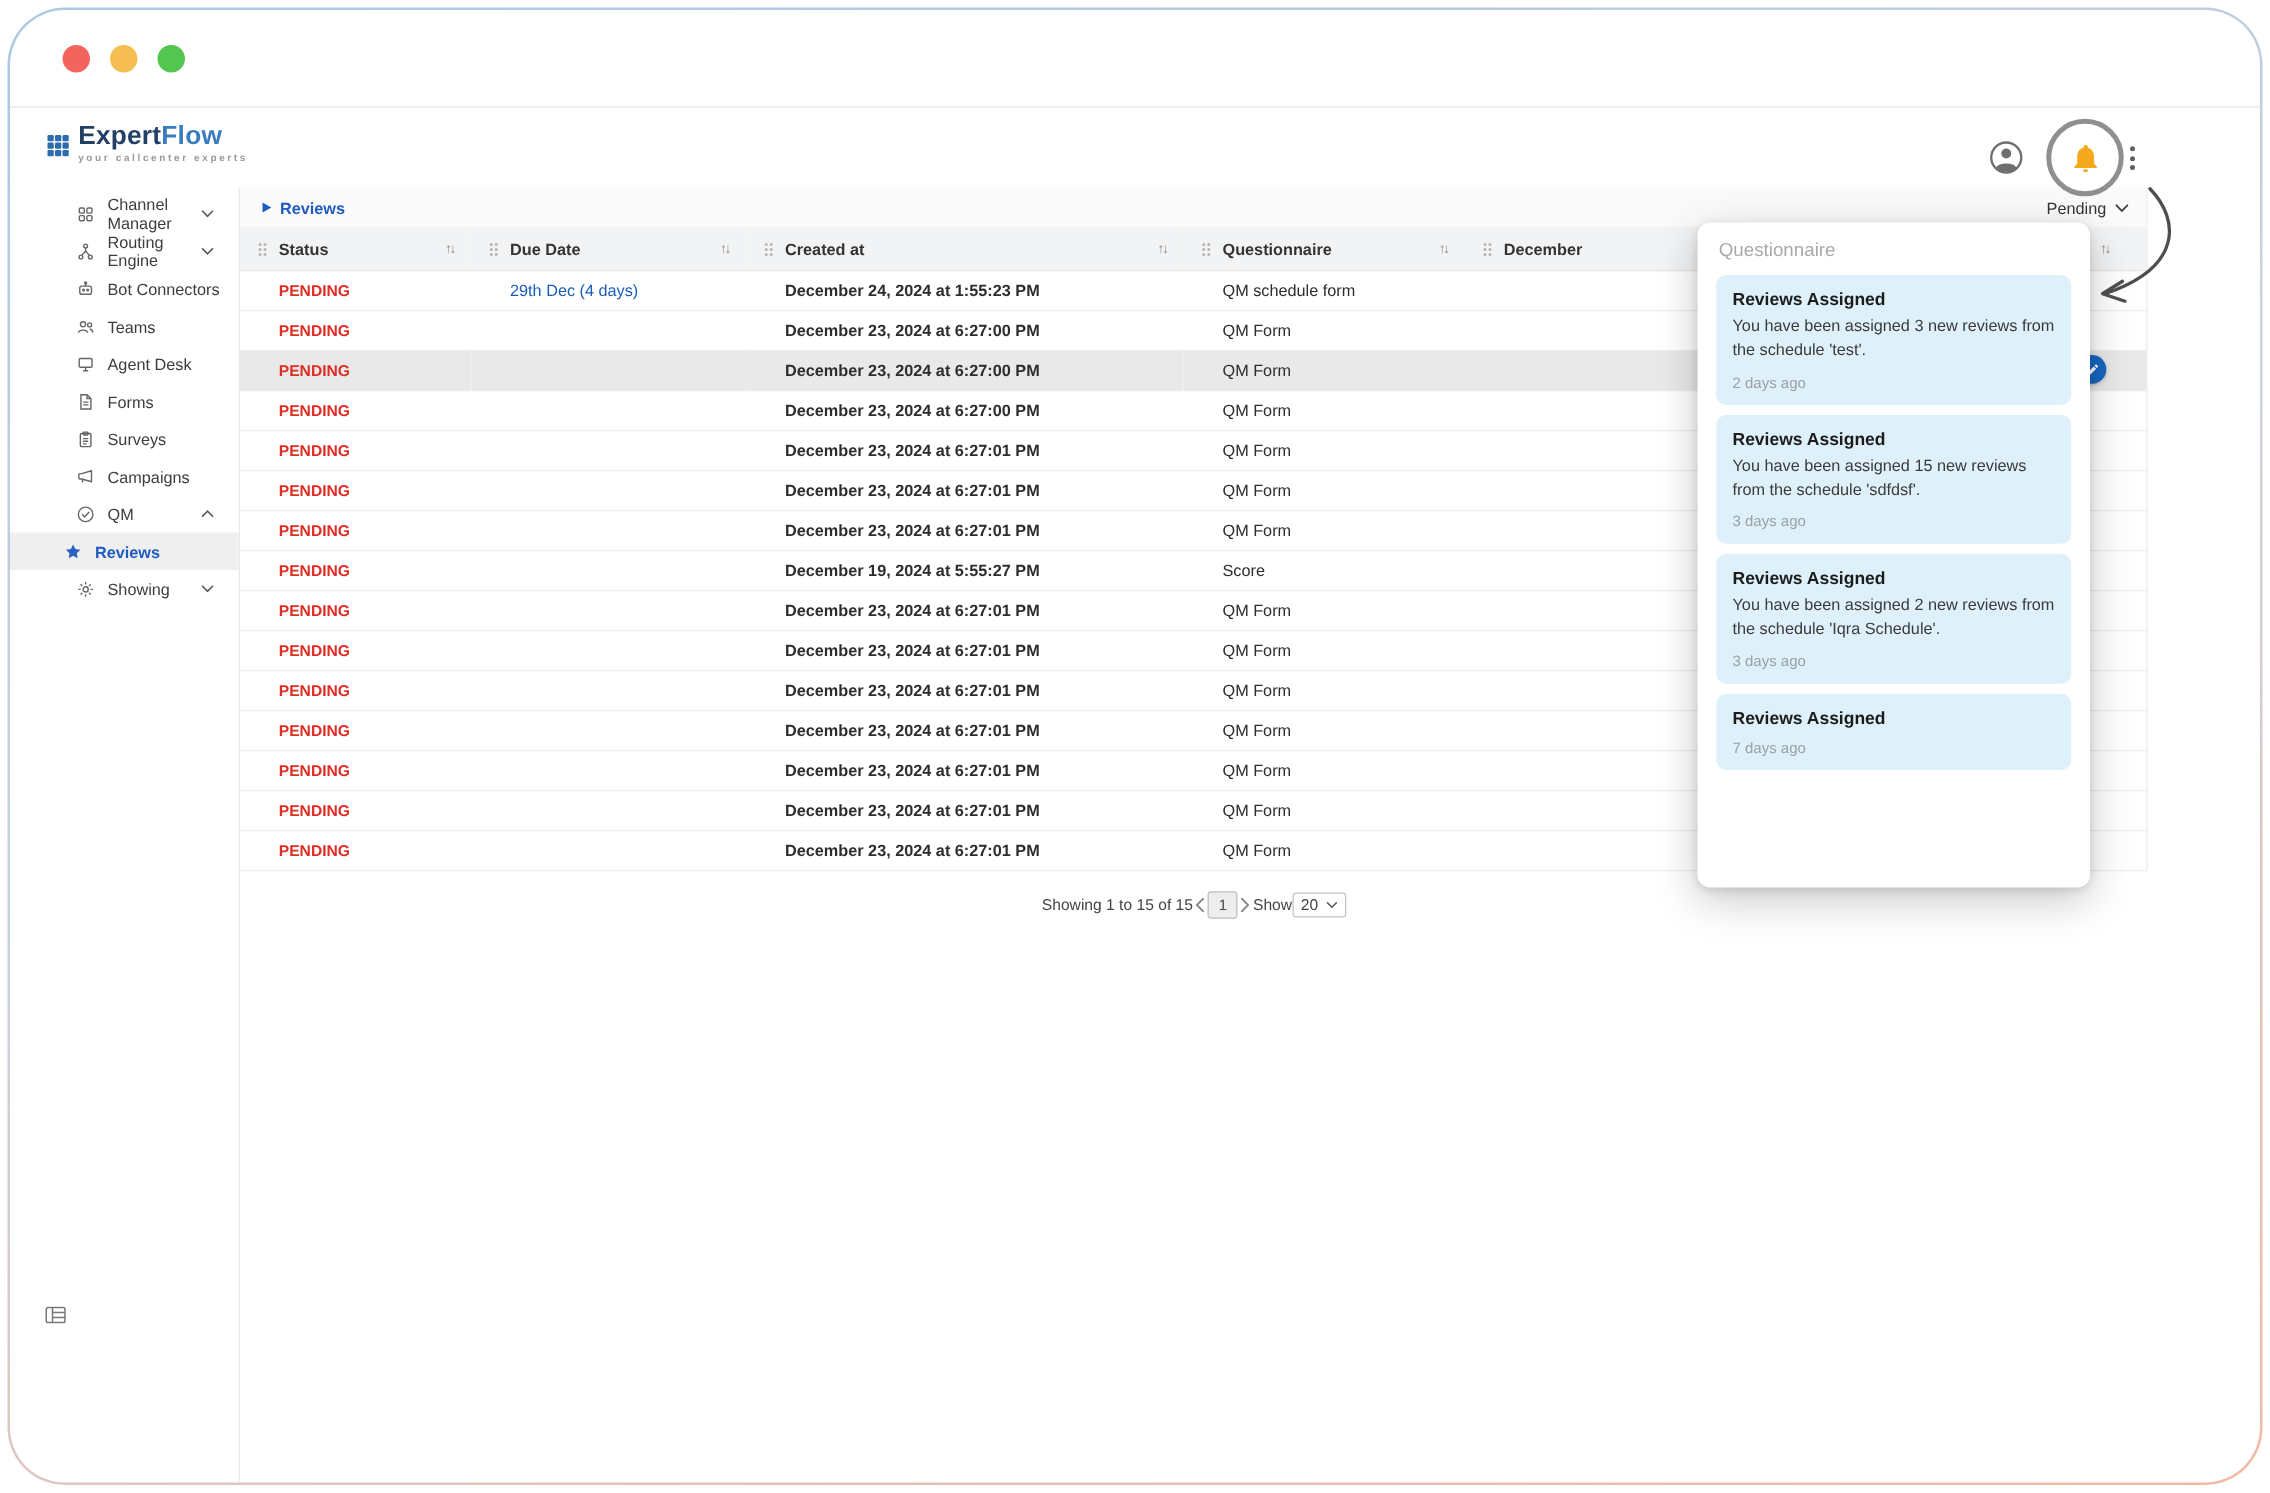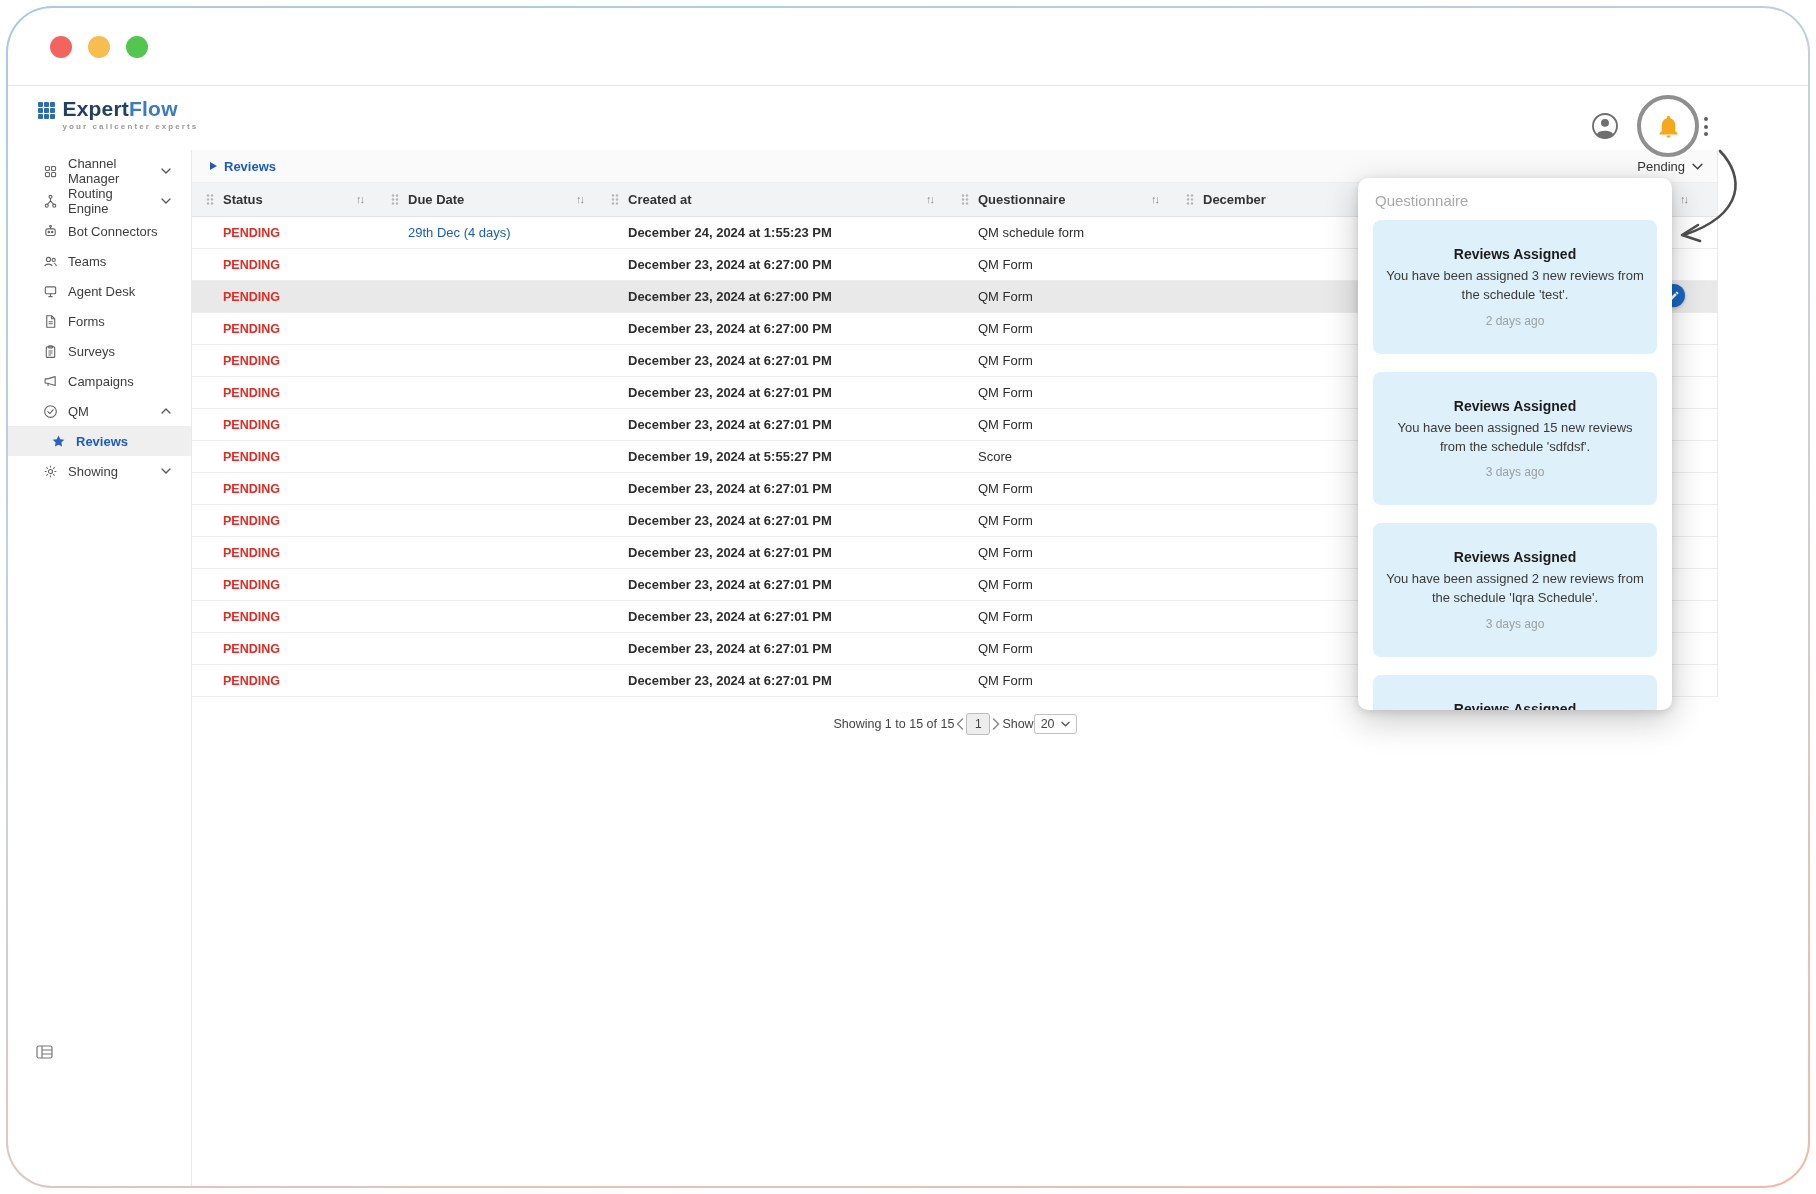--- a/index.html
+++ b/index.html
@@ -16,38 +16,38 @@
   .win-inner {
     position: relative; width: 100%; height: 100%;
     border-radius: 44px; background: #fff; overflow: hidden;
   }
   
   .titlebar { height: 78px; border-bottom: 1px solid #f3e2dd; display: flex; align-items: center; padding-left: 42px; gap: 16px; }
   .tl-dot { width: 22px; height: 22px; border-radius: 50%; }
   .tl-red { background: #f4645f; } .tl-yellow { background: #f6bd50; } .tl-green { background: #53c64f; }
   
   .app-header { position: relative; height: 64px; }
-  .logo { position: absolute; left: 30px; top: 12px; display: flex; gap: 8px; align-items: flex-start; }
+  .logo { position: absolute; left: 30px; top: 12px; display: flex; gap: 8px; align-items: center; }
   .logo-grid { display: grid; grid-template-columns: repeat(3, 4.5px); grid-auto-rows: 4.5px; gap: 1.5px; margin-top: 4px; }
   .logo-grid span { background: #2e6cb0; border-radius: 1px; }
   .logo-name { font-size: 21px; font-weight: bold; line-height: 1; letter-spacing: .2px; }
   .lp { color: #223f66; } .ls { color: #3b7cc0; }
   .tagline { font-size: 8px; color: #9a9a9a; letter-spacing: 2.1px; margin-top: 3px; font-weight: bold; }
   .avatar { position: absolute; left: 1583px; top: 26px; width: 28px; height: 28px; cursor: pointer; }
   .bell-ring {
     position: absolute; left: 1629px; top: 9px; width: 62px; height: 62px;
     border: 4px solid #8f8f8f; border-radius: 50%; background: #fff;
     display: flex; align-items: center; justify-content: center; z-index: 45;
   }
   .kebab { position: absolute; left: 1694px; top: 29px; display: flex; flex-direction: column; gap: 3.5px; cursor: pointer; padding: 2px; }
   .kebab i { width: 4px; height: 4px; border-radius: 50%; background: #5f5f5f; }
   
   .main { display: flex; height: 1036px; }
   .sidebar { width: 184px; border-right: 1px solid #e9e9e9; padding-top: 6px; position: relative; flex: none; }
-  .side-item { height: 30px; display: flex; align-items: center; gap: 10px; padding-left: 34px; padding-right: 8px; cursor: pointer; color: #3d3d3d; font-size: 13px; }
+  .side-item { height: 30px; display: flex; align-items: center; gap: 10px; padding-left: 52px; padding-right: 8px; cursor: pointer; color: #3d3d3d; font-size: 13px; }
   .side-item.sub { padding-left: 42px; }
   .side-item.selected { background: #efefef; color: #1e5bbf; font-weight: bold; }
   .si-icon { width: 16px; height: 16px; flex: none; display: flex; align-items: center; justify-content: center; }
   .si-chev { margin-left: auto; margin-right: 12px; display: flex; }
   .side-foot { position: absolute; left: 28px; top: 895px; cursor: pointer; }
   
   .content { position: relative; width: 1526px; flex: none; }
   .frame { border-right: 1px solid #eaeaea; }
   .crumb-bar { height: 33px; background: #fafafa; border-bottom: 1px solid #efefef; display: flex; align-items: center; padding: 0 10px 0 18px; }
   .breadcrumb { display: flex; align-items: center; gap: 7px; color: #1e5bbf; font-size: 13px; font-weight: bold; cursor: pointer; }
@@ -74,21 +74,21 @@
   .page-box { width: 24px; height: 22px; border: 1px solid #bdbdbd; background: #ededed; border-radius: 3px; display: flex; align-items: center; justify-content: center; font-size: 12px; cursor: pointer; }
   .nav-arrow { display: flex; cursor: pointer; padding: 2px; }
   .show-select { display: flex; align-items: center; gap: 6px; border: 1px solid #c2c2c2; border-radius: 3px; padding: 2px 6px; background: #fff; cursor: pointer; }
   
   .ann-panel {
     position: absolute; left: 1350px; top: 170px; width: 314px; height: 532px;
     background: #fff; border-radius: 10px; padding: 12px 15px; z-index: 50; overflow: hidden;
     box-shadow: 0 10px 34px rgba(0,0,0,.22), 0 2px 8px rgba(0,0,0,.12);
   }
   .ann-title { color: #a9a9a9; font-size: 15px; margin: 2px 0 11px 2px; }
-  .ann-card { background: #def0f9; border-radius: 8px; padding: 26px 13px; margin-bottom: 18px; cursor: pointer; text-align: center; }
+  .ann-card { background: #def0f9; border-radius: 8px; padding: 11px 13px; margin-bottom: 8px; cursor: pointer; }
   .ann-card-title { font-size: 14px; font-weight: bold; color: #1c1c1c; margin-bottom: 5px; }
   .ann-card-body { font-size: 13px; color: #3a3a3a; line-height: 1.45; }
   .ann-card-time { font-size: 12px; color: #9aa0a6; margin-top: 9px; }
   .coach-arrow { position: absolute; left: 0; top: 0; z-index: 60; pointer-events: none; }
 </style>
 </head>
 <body>
 
 <div class="window">
  <div class="win-inner">

